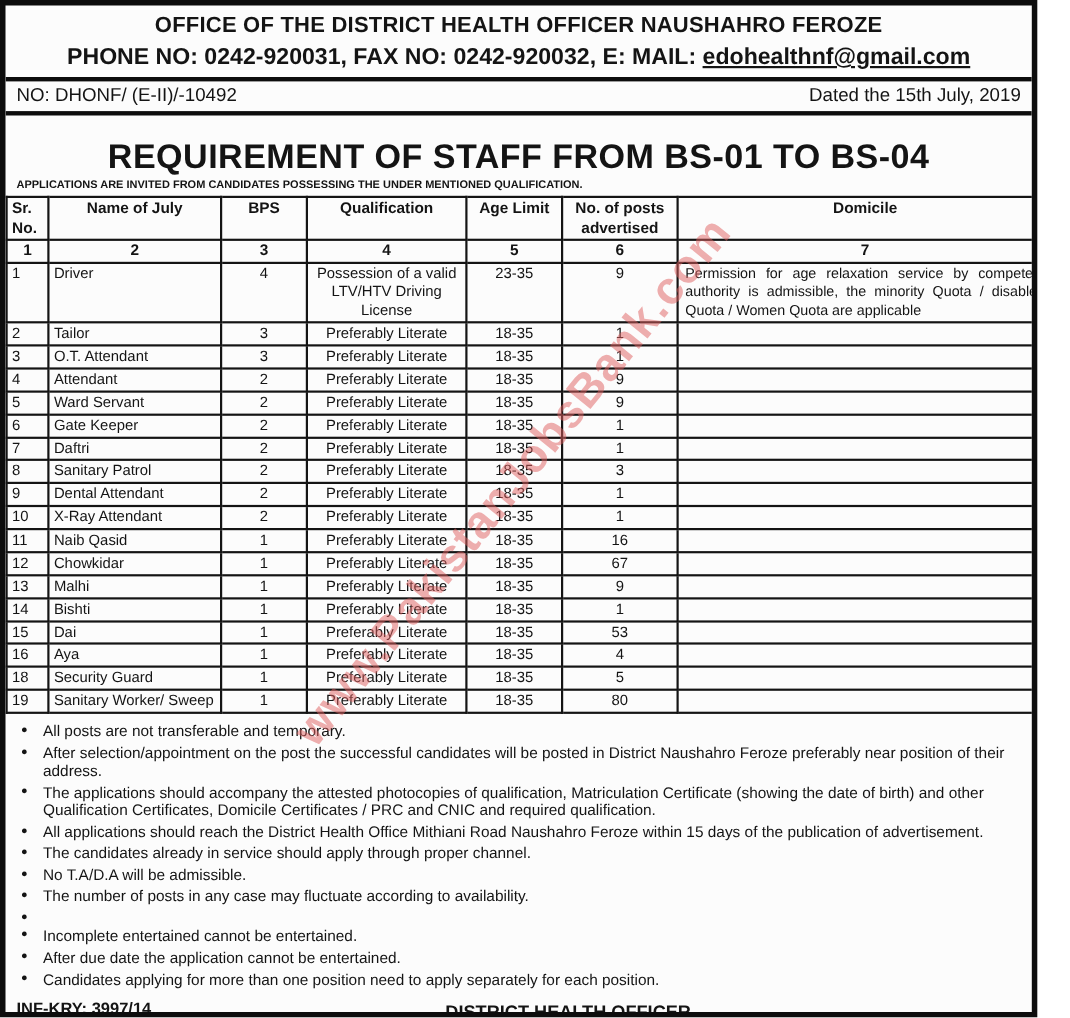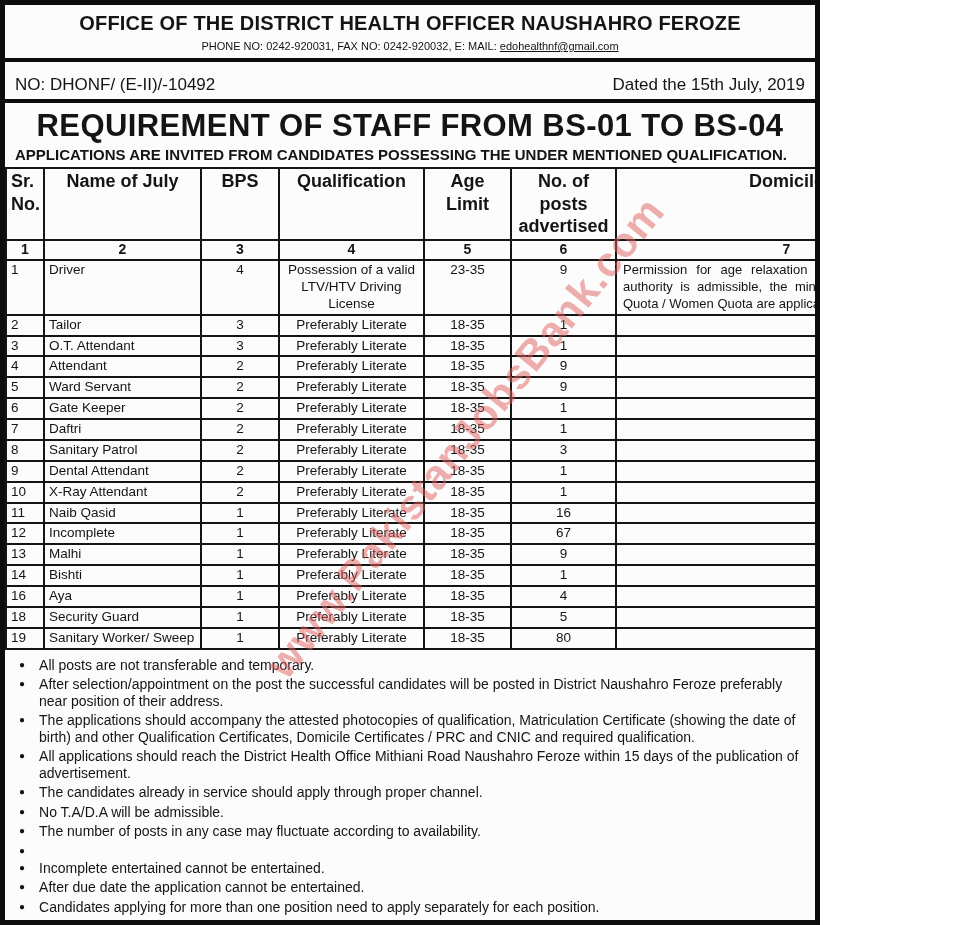--- a/index.html
+++ b/index.html
@@ -1,31 +1,31 @@
 <!DOCTYPE html>
 <html><head>
 <meta charset="utf-8">
 <style>
   html,body{margin:0;padding:0;background:#ffffff;}
   .ad{
-    position:relative; width:820px; height:925px; box-sizing:border-box;
+    position:relative; width:943px; height:925px; box-sizing:border-box;
     border:5px solid #0d0d0d; background:#fcfcfc; overflow:hidden;
     font-family:"Liberation Sans", sans-serif; color:#141414;
   }
   .header{text-align:center; padding:7px 8px 6px;}
   .office-title{font-size:20px; font-weight:700; letter-spacing:.2px;}
-  .contact{font-size:11px; font-weight:400; margin-top:5px;}
+  .contact{font-size:21px; font-weight:700; margin-top:5px;}
   .email{text-decoration:underline;}
   .bar{height:4px; background:#0d0d0d;}
-  .ref-row{display:flex; justify-content:space-between; padding:13px 10px 4px; font-size:17px;}
-  .main-title{text-align:center; font-size:31px; font-weight:800; margin:5px 0 2px; letter-spacing:.4px;}
-  .subtitle{font-size:15px; font-weight:700; padding:0 10px; margin-bottom:4px;}
+  .ref-row{display:flex; justify-content:space-between; padding:3px 10px 4px; font-size:17px;}
+  .main-title{text-align:center; font-size:31px; font-weight:800; margin:20px 0 2px; letter-spacing:.4px;}
+  .subtitle{font-size:10px; font-weight:700; padding:0 10px; margin-bottom:4px;}
   table{border-collapse:collapse; margin:0 auto; width:953px; table-layout:fixed;}
   th,td{border:2px solid #141414;}
-  th{font-size:18px; font-weight:700; padding:1px 3px; vertical-align:top; text-align:center; line-height:1.25;}
+  th{font-size:14px; font-weight:700; padding:1px 3px; vertical-align:top; text-align:center; line-height:1.25;}
   th.th-sr{text-align:left; padding-left:4px;}
   .num-row td{font-weight:700; text-align:center; font-size:14px; padding:0 0 1px;}
   td{font-size:13.5px; padding:1px 4px; vertical-align:top; line-height:1.25;}
   .c-sr{text-align:left; padding-left:4px;}
   .c-post{text-align:left;}
   .c-bps,.c-age,.c-posts,.c-qualification{text-align:center;}
   .c-remarks{text-align:justify; font-size:13px; padding:1px 6px; line-height:1.3;}
   .notes{list-style:none; margin:7px 0 0; padding:0 12px;}
   .notes li{display:flex; font-size:14px; line-height:1.18; margin-bottom:3px;}
   .bullet{font-size:10px; margin:2px 14px 0 2px; flex:0 0 auto;}
@@ -186,21 +186,21 @@
           <td class="c-sr">11</td>
           <td class="c-post">Naib Qasid</td>
           <td class="c-bps">1</td>
           <td class="c-qualification">Preferably Literate</td>
           <td class="c-age">18-35</td>
           <td class="c-posts">16</td>
           <td class="c-remarks"></td>
         </tr>
         <tr>
           <td class="c-sr">12</td>
-          <td class="c-post">Incomplete</td>
+          <td class="c-post">Chowkidar</td>
           <td class="c-bps">1</td>
           <td class="c-qualification">Preferably Literate</td>
           <td class="c-age">18-35</td>
           <td class="c-posts">67</td>
           <td class="c-remarks"></td>
         </tr>
         <tr>
           <td class="c-sr">13</td>
           <td class="c-post">Malhi</td>
           <td class="c-bps">1</td>
@@ -209,20 +209,29 @@
           <td class="c-posts">9</td>
           <td class="c-remarks"></td>
         </tr>
         <tr>
           <td class="c-sr">14</td>
           <td class="c-post">Bishti</td>
           <td class="c-bps">1</td>
           <td class="c-qualification">Preferably Literate</td>
           <td class="c-age">18-35</td>
           <td class="c-posts">1</td>
+          <td class="c-remarks"></td>
+        </tr>
+        <tr>
+          <td class="c-sr">15</td>
+          <td class="c-post">Dai</td>
+          <td class="c-bps">1</td>
+          <td class="c-qualification">Preferably Literate</td>
+          <td class="c-age">18-35</td>
+          <td class="c-posts">53</td>
           <td class="c-remarks"></td>
         </tr>
         <tr>
           <td class="c-sr">16</td>
           <td class="c-post">Aya</td>
           <td class="c-bps">1</td>
           <td class="c-qualification">Preferably Literate</td>
           <td class="c-age">18-35</td>
           <td class="c-posts">4</td>
           <td class="c-remarks"></td>

